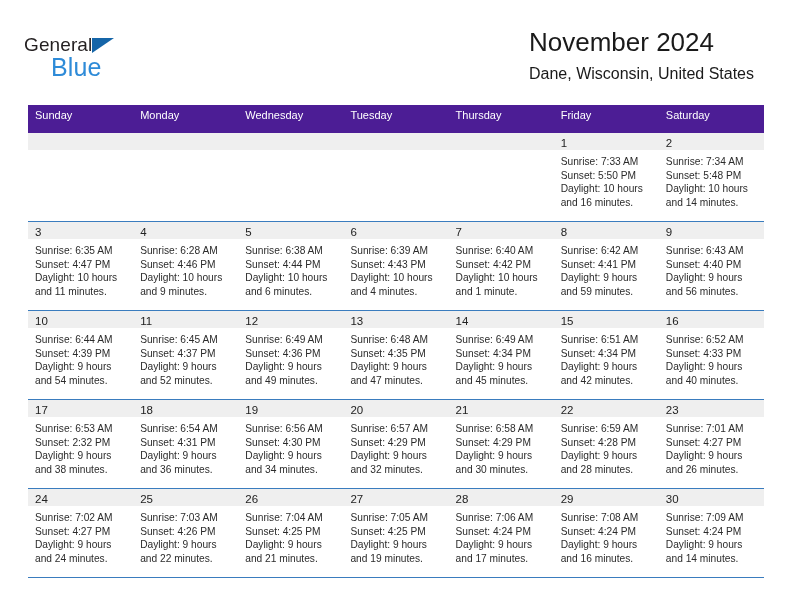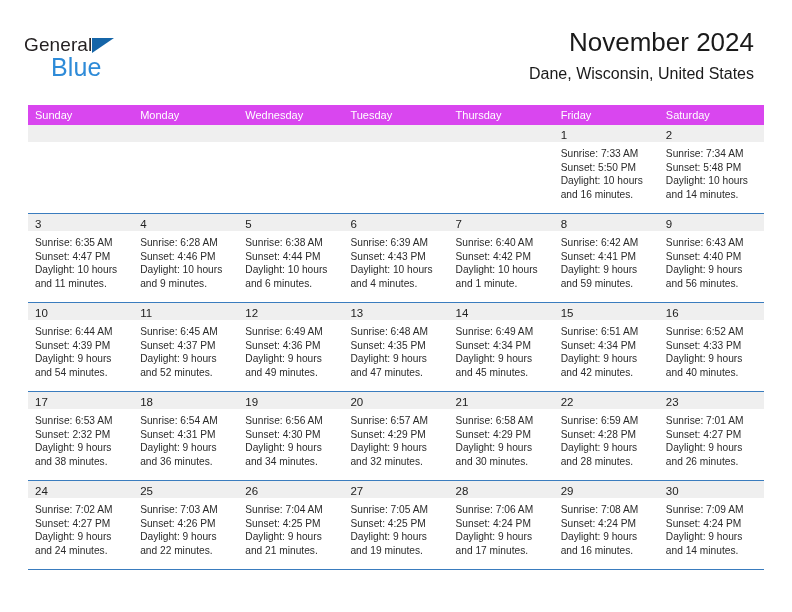--- a/index.html
+++ b/index.html
@@ -60,21 +60,21 @@
     top: 19px;
     font-size: 25px;
     color: #2e8bd8;
     letter-spacing: 0.1px;
   }
 
   .title-block {
     position: absolute;
     right: 38px;
     top: 28px;
-    text-align: right;
+    text-align: left;
   }
   .cal-title {
     font-size: 26px;
     font-weight: normal;
     color: #1a1a1a;
     line-height: 1.15;
     white-space: nowrap;
   }
   .cal-subtitle {
     margin-top: 7px;
@@ -85,22 +85,22 @@
 
   
   .calendar {
     position: absolute;
     left: 28px;
     top: 105px;
     width: 736px;
   }
   .weekday-row {
     display: flex;
-    background: #d946ef;
-    height: 20px;
+    background: #4c1d95;
+    height: 28px;
   }
   .weekday {
     flex: 1 1 0;
     color: #ffffff;
     font-size: 11px;
     line-height: 20px;
     padding-left: 7px;
     box-sizing: border-box;
     white-space: nowrap;
     overflow: hidden;

